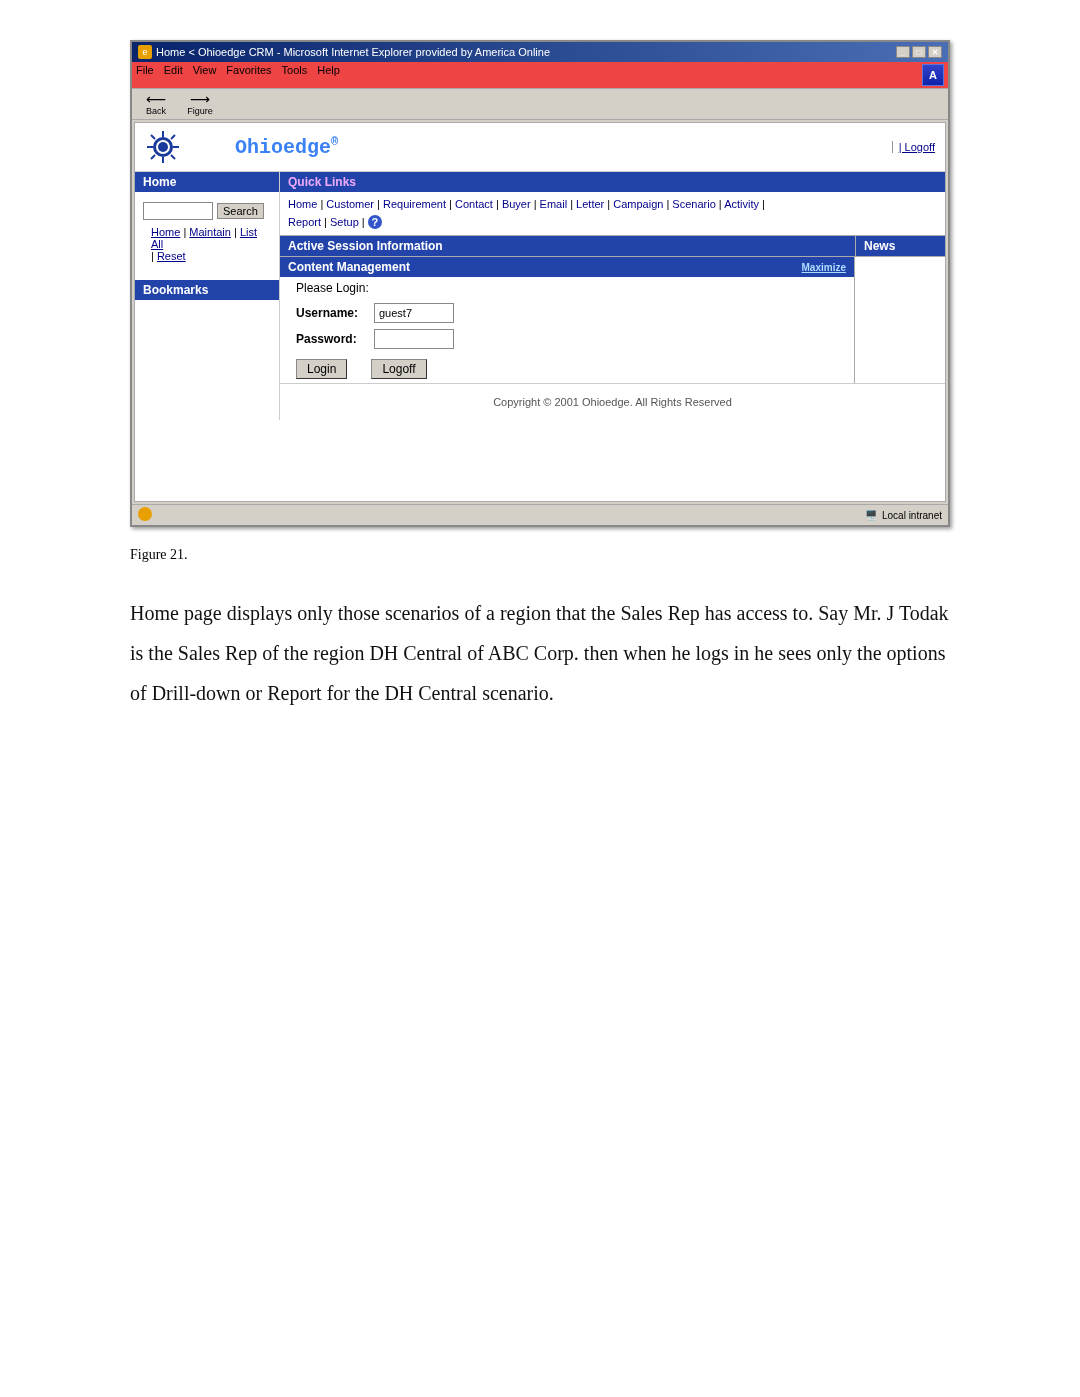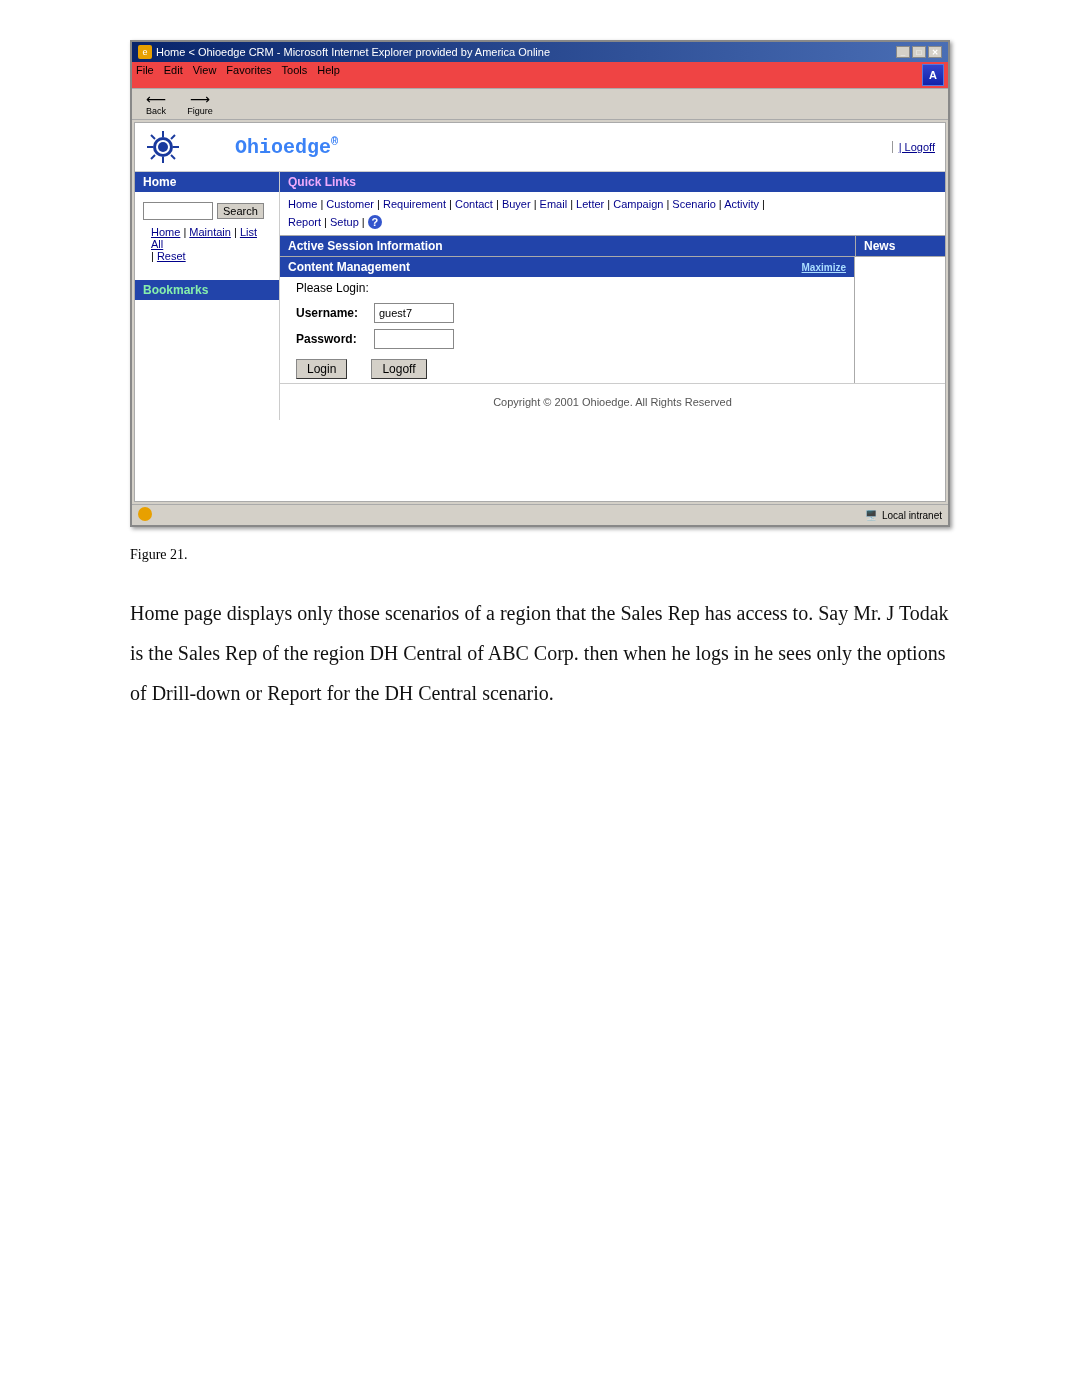--- a/index.html
+++ b/index.html
@@ -247,21 +247,21 @@
     }
 
     .sidebar-links a {
       color: #00008b;
       text-decoration: underline;
       cursor: pointer;
     }
 
     .sidebar-bookmarks-header {
       background: #2244aa;
-      color: #86efac;
+      color: #ffffff;
       font-weight: bold;
       font-size: 12px;
       padding: 3px 8px;
       margin-top: 12px;
     }
 
     
     .main-content {
       flex: 1;
       padding: 0;

